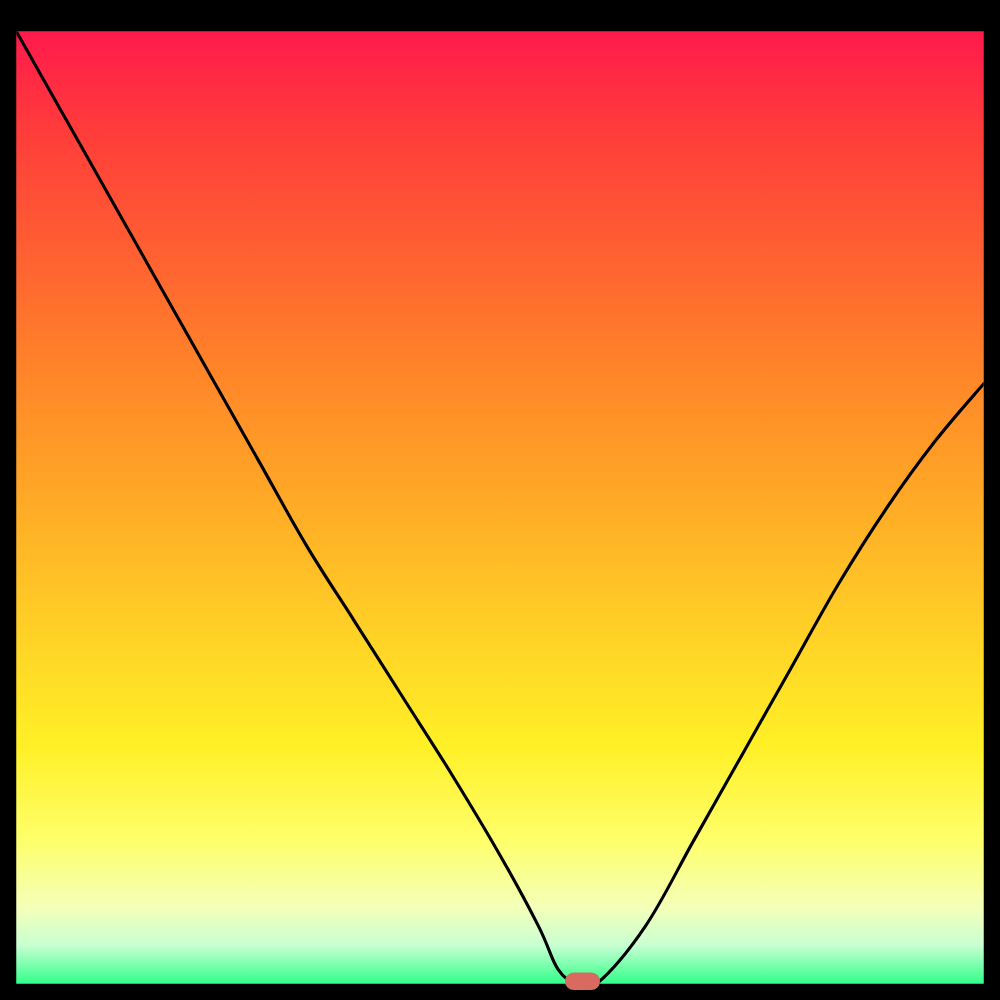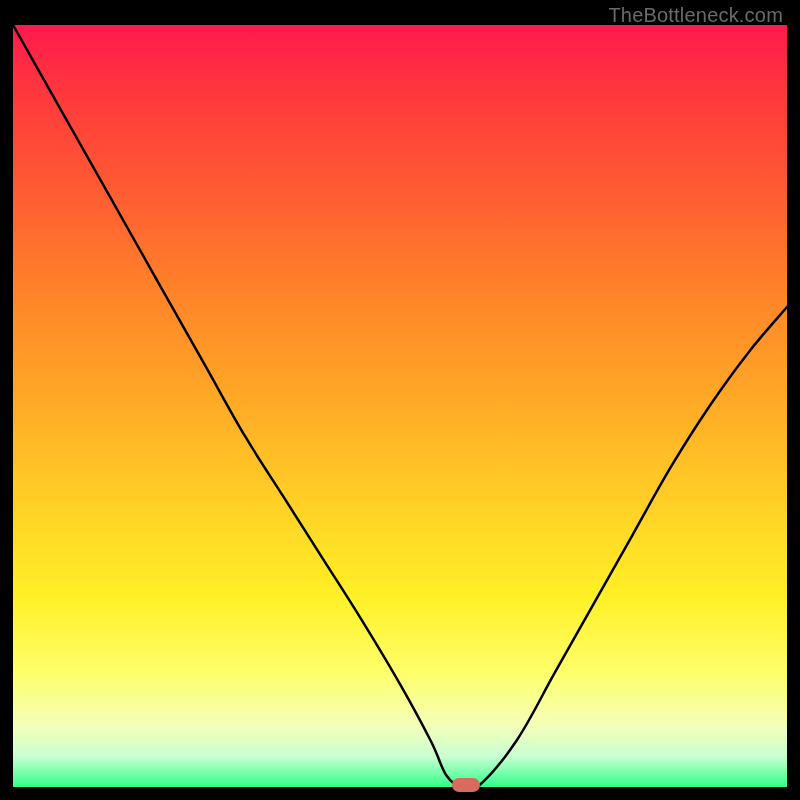--- a/index.html
+++ b/index.html
@@ -61,21 +61,20 @@
     width: 28px;
     height: 14px;
     background: #d86a60;
     border-radius: 7px;
   }
 </style>
 </head>
 <body>
 
 <div class="frame">
-  <div class="watermark">TheBottleneck.com</div>
 
   <div class="plot-area">
     <svg class="curve" viewBox="0 0 774 762" preserveAspectRatio="none">
       <path id="curve-path" fill="none" stroke="#000" stroke-width="2.5" stroke-linejoin="round" stroke-linecap="round" d="M 0 0 C 6.966 12.344399999999986 24.768 43.89119999999991 38.7 68.57999999999993 C 52.632000000000005 93.26879999999994 63.468 112.47120000000007 77.4 137.16000000000008 C 91.33200000000001 161.8488000000001 102.16799999999999 181.05120000000002 116.1 205.74 C 130.03199999999998 230.4288 140.86800000000002 249.6312 154.8 274.32 C 168.732 299.0088 179.568 318.21119999999996 193.5 342.9 C 207.432 367.5888 218.268 388.16279999999995 232.2 411.47999999999996 C 246.13199999999998 434.7972 256.96799999999996 450.4944 270.9 472.44 C 284.832 494.3856 295.668 511.45439999999996 309.6 533.4 C 323.53200000000004 555.3456 334.368 571.7286 348.3 594.36 C 362.232 616.9914 374.4612 637.1844 387 659.13 C 399.5388 681.0756 409.60080000000005 699.8208 417.96000000000004 716.28 C 426.3192 732.7392 427.8672000000001 742.3404 433.44000000000005 750.57 C 439.0128 758.7996 443.3472 759.9426 448.91999999999996 762 C 454.49279999999993 764.0574 454.64759999999995 770.2296 464.4 762 C 474.1524 753.7704 489.168 736.8539999999999 503.1 716.28 C 517.032 695.706 527.8679999999999 672.3888000000001 541.8 647.7 C 555.732 623.0112 566.568 603.8088 580.5 579.12 C 594.432 554.4312 605.268 535.2288 619.2 510.53999999999996 C 633.1320000000001 485.85119999999995 643.968 465.27720000000005 657.9 441.96000000000004 C 671.832 418.6428 682.668 401.574 696.6 381 C 710.532 360.426 721.3679999999999 345.49080000000004 735.3 327.66 C 749.232 309.8292 767.034 290.1696 774 281.94"></path>
     </svg>
     <div class="marker" id="marker" style="left: 438.79px; top: 753px;"></div>
   </div>
 </div>
 
 </body></html>

